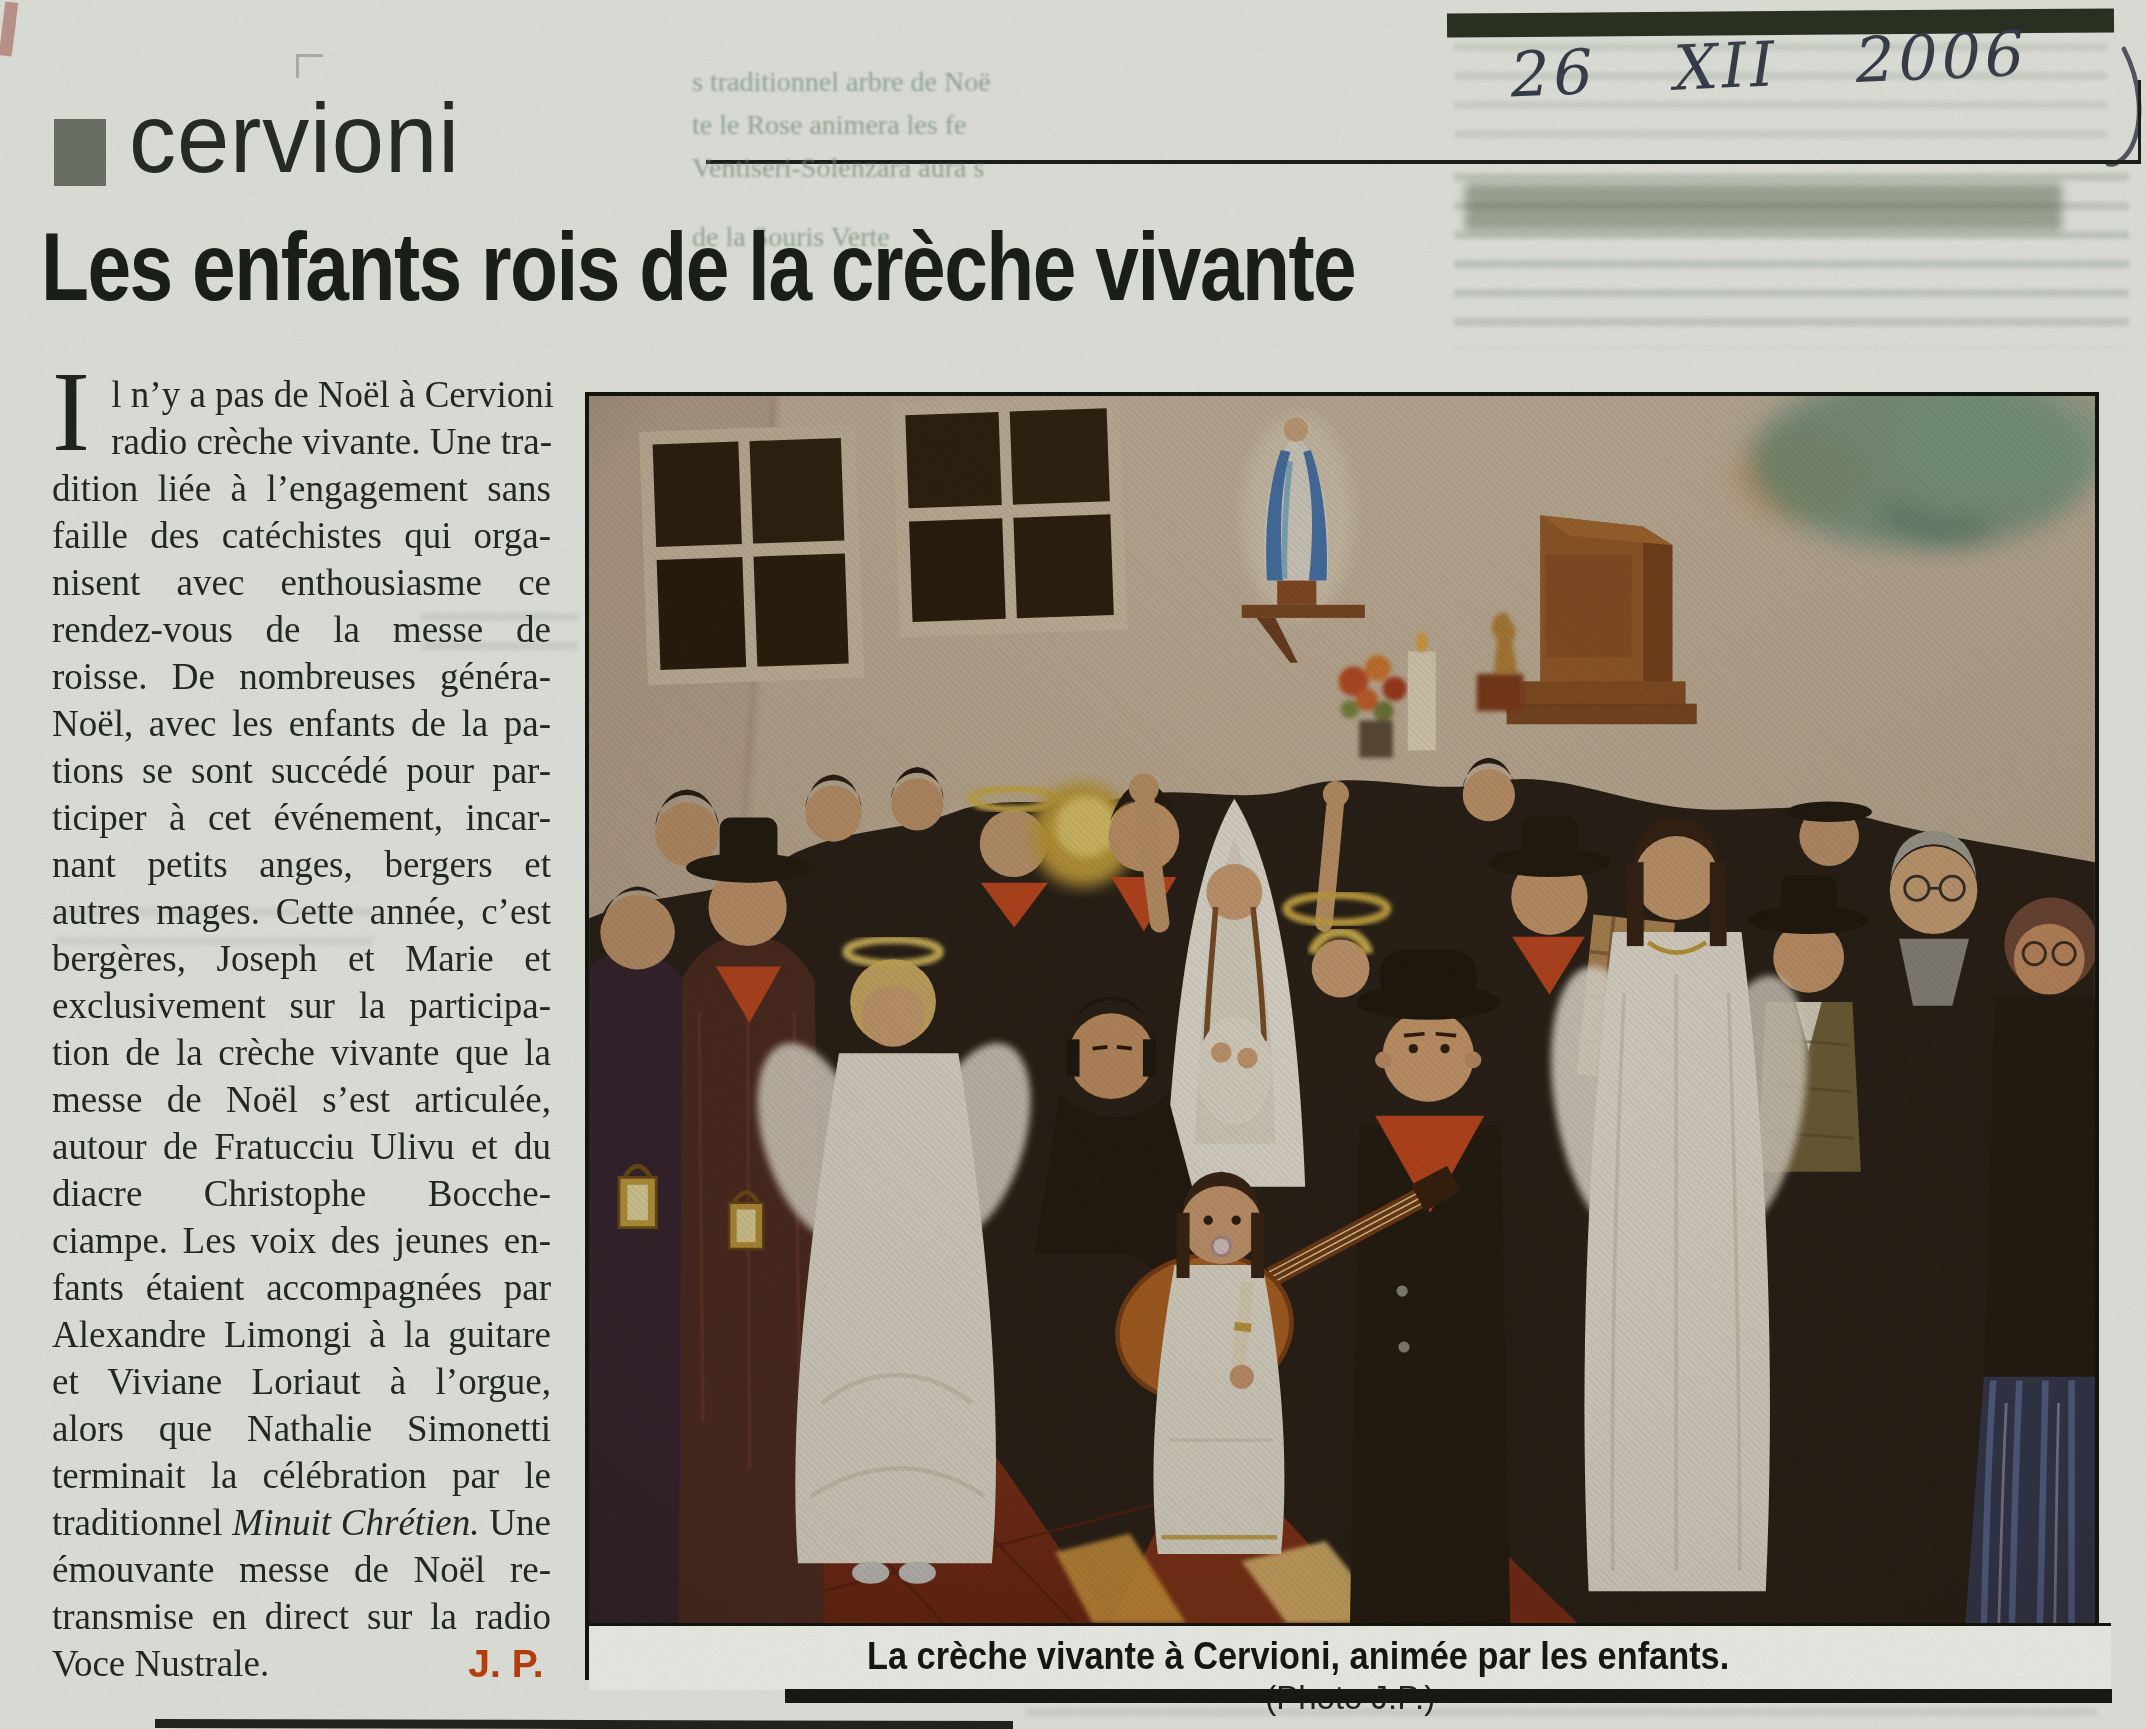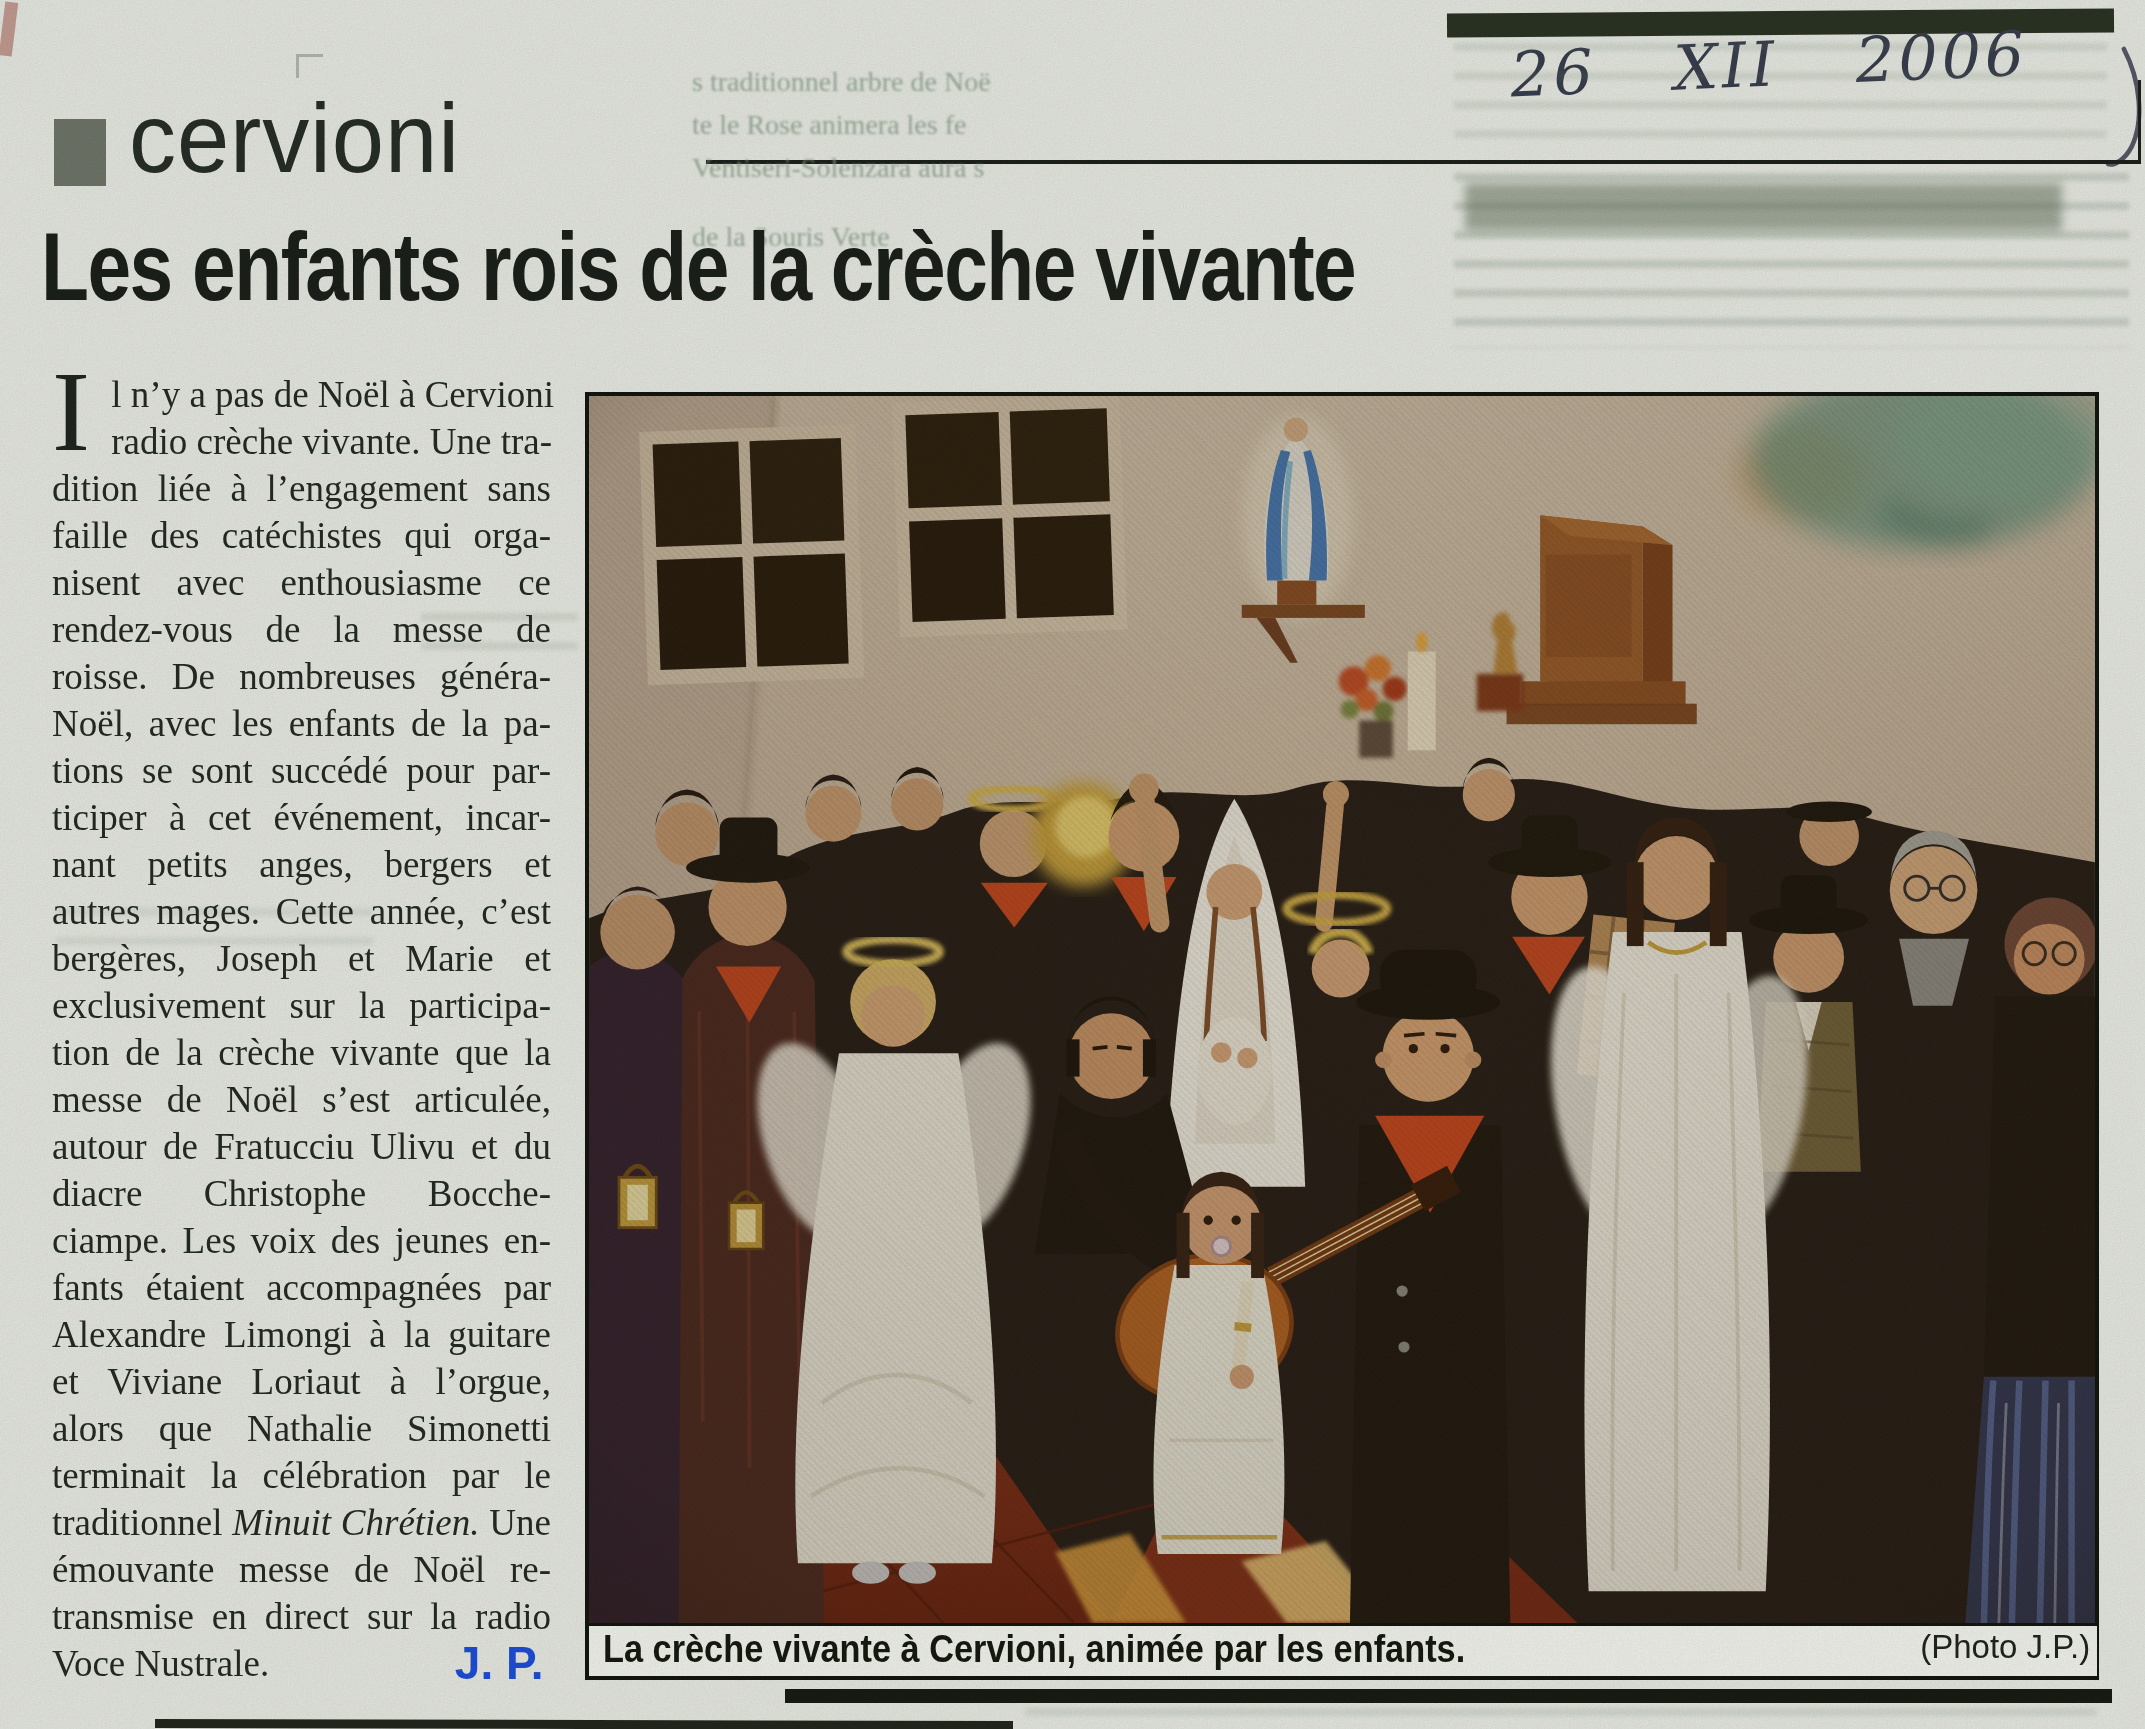--- a/index.html
+++ b/index.html
@@ -62,36 +62,36 @@
     float:left;width:50px;height:90px;font-family:"Liberation Serif",serif;
     font-size:114px;line-height:82px;color:#20261f;margin-right:9.3px;
   }
   .line{
     font-size:37px;line-height:47px;color:#242a24;
     text-align:justify;text-align-last:justify;white-space:nowrap;overflow:visible;
   }
   .line .it{font-style:italic;}
   .line.split{display:flex;justify-content:space-between;text-align-last:auto;}
   .line.split .byline{
-    font-family:"Liberation Sans",sans-serif;font-weight:700;font-size:46px;
-    color:#1d4ed8;padding-right:7.5px;
+    font-family:"Liberation Sans",sans-serif;font-weight:700;font-size:39px;
+    color:#c2410c;padding-right:7.5px;
   }
 
   
   #photo-wrap{
     left:585px;top:392px;width:1506px;height:1280px;
     border:4.7px solid #12160f;background:#f3f4ee;
   }
   #photo-area{position:relative;width:1506px;height:1227px;overflow:hidden;background:#c5b3a0;}
   #photo-area svg{display:block;}
   #halftone{position:absolute;left:0;top:0;width:100%;height:1227px;
     background:repeating-linear-gradient(45deg, rgba(60,30,10,.05) 0 1.9px, rgba(0,0,0,0) 1.9px 4.7px);}
   #caption-strip{
     width:1506px;height:48px;border-top:3.7px solid #12160f;background:#f3f4ee;
-    display:flex;align-items:flex-start;justify-content:space-between;padding:1px;
+    display:flex;align-items:center;justify-content:space-between;padding:8px;flex-direction:column;
   }
   #caption-text{
     font-family:"Liberation Sans",sans-serif;font-weight:700;font-size:39px;color:#15190f;
     transform:scaleX(.88);transform-origin:left center;margin-left:13px;white-space:nowrap;
   }
   #photo-credit{
     font-family:"Liberation Sans",sans-serif;font-weight:400;font-size:34px;color:#20251c;
     transform:scaleX(.97);transform-origin:right center;margin-right:5.6px;white-space:nowrap;
   }
   #caption-underbar{left:785px;top:1689px;width:1327px;height:14px;background:#171b12;}

